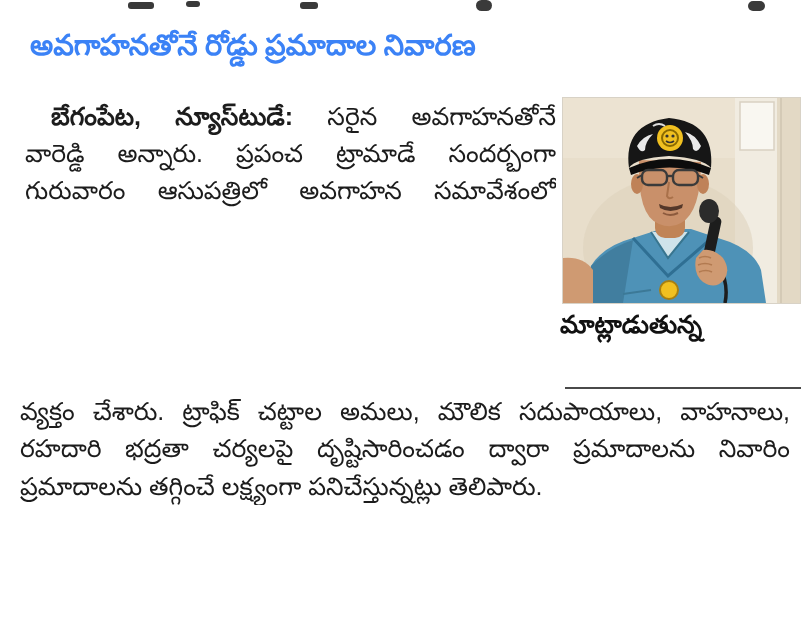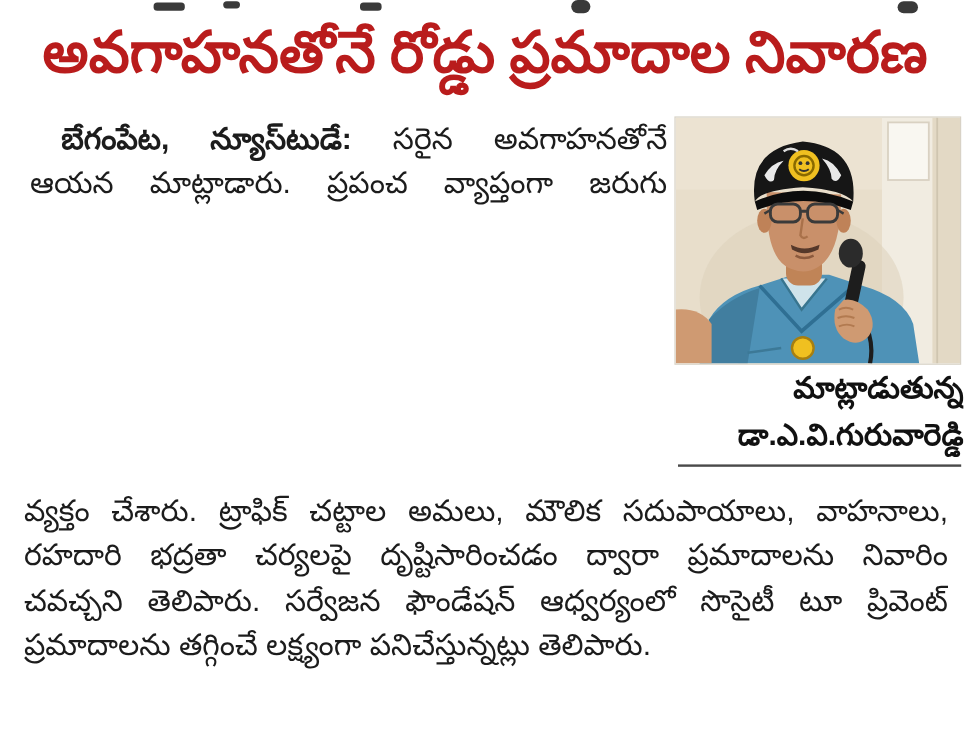--- a/index.html
+++ b/index.html
@@ -5,50 +5,50 @@
   html,body { margin:0; padding:0; background:#ffffff; }
   .page {
     position:relative; width:803px; height:621px; background:#ffffff;
     font-family:"Liberation Sans", sans-serif; color:#151515; overflow:hidden;
   }
   
   .remnant { position:absolute; background:#3a3a3a; border-radius:3px; }
 
   .headline {
     position:absolute; left:30px; top:16px; width:743px;
-    text-align:right; font-weight:bold; font-size:48px; line-height:58px;
-    color:#b91c1c; font-family:"Liberation Serif","DejaVu Serif",serif;
+    text-align:left; font-weight:bold; font-size:29px; line-height:58px;
+    color:#3b82f6; font-family:"Liberation Serif","DejaVu Serif",serif;
   }
 
   .leftcol {
     position:absolute; left:25px; top:98px; width:531px;
     font-size:25px; line-height:36.8px; color:#1c1c1c;
   }
   .leftcol .line, .fullcol .line {
     text-align:justify; text-align-last:justify; height:36.8px; overflow:hidden;
   }
   .leftcol .line.first { text-indent:0; padding-left:26px; }
   .dateline { font-weight:bold; }
 
   .fullcol {
-    position:absolute; left:20px; top:408px; width:770px;
+    position:absolute; left:20px; top:393px; width:770px;
     font-size:25px; line-height:37.4px; color:#1c1c1c;
   }
   .fullcol .line { height:37.4px; }
   .fullcol .line.last { text-align-last:left; }
 
   .photo {
     position:absolute; left:563px; top:98px; width:237px; height:205px;
     outline:1px solid #d8d2c6;
   }
   .photo svg { display:block; }
 
   .caption {
     position:absolute; left:560px; top:305px; width:243px;
-    text-align:right; font-weight:bold; font-size:25px; line-height:39px;
+    text-align:left; font-weight:bold; font-size:25px; line-height:39px;
     color:#111;
   }
   .caption-rule {
     position:absolute; left:565px; top:387px; width:236px; height:0;
     border-top:2px solid #4a4a4a;
   }
 </style>
 </head>
 <body>
 
@@ -57,27 +57,27 @@
   <div class="remnant" style="left:128px; top:2px; width:26px; height:7px;"></div>
   <div class="remnant" style="left:186px; top:1px; width:14px; height:6px;"></div>
   <div class="remnant" style="left:300px; top:2px; width:18px; height:7px;"></div>
   <div class="remnant" style="left:476px; top:0px; width:16px; height:11px; border-radius:6px;"></div>
   <div class="remnant" style="left:748px; top:1px; width:17px; height:10px; border-radius:7px;"></div>
 
   <div class="headline">అవగాహనతోనే రోడ్డు ప్రమాదాల నివారణ</div>
 
   <div class="leftcol">
     <div class="line first"><span class="dateline">బేగంపేట, న్యూస్‌టుడే:</span><span> సరైన అవగాహనతోనే</span></div>
-    <div class="line">ఆయన మాట్లాడారు. ప్రపంచ వ్యాప్తంగా జరుగు</div>
+    <div class="line">వారెడ్డి అన్నారు. ప్రపంచ ట్రామాడే సందర్భంగా</div>
+    <div class="line">గురువారం ఆసుపత్రిలో అవగాహన సమావేశంలో</div>
   </div>
 
   <div class="fullcol">
     <div class="line">వ్యక్తం చేశారు. ట్రాఫిక్ చట్టాల అమలు, మౌలిక సదుపాయాలు, వాహనాలు,</div>
     <div class="line">రహదారి భద్రతా చర్యలపై దృష్టిసారించడం ద్వారా ప్రమాదాలను నివారిం</div>
-    <div class="line">చవచ్చని తెలిపారు. సర్వేజన ఫౌండేషన్ ఆధ్వర్యంలో సొసైటీ టూ ప్రివెంట్</div>
     <div class="line last">ప్రమాదాలను తగ్గించే లక్ష్యంగా పనిచేస్తున్నట్లు తెలిపారు.</div>
   </div>
 
   <div class="photo">
     <svg width="237" height="205" viewBox="0 0 237 205" xmlns="http://www.w3.org/2000/svg" role="img" aria-label="డా.ఎ.వి.గురువారెడ్డి - సర్జికల్ క్యాప్, స్క్రబ్స్ ధరించి మైక్రోఫోన్‌తో మాట్లాడుతున్న ఫోటో">
 
       <rect x="0" y="0" width="237" height="205" fill="#e8decb"></rect>
       <rect x="0" y="0" width="237" height="60" fill="#ece3d2"></rect>
 
       <rect x="172" y="0" width="46" height="205" fill="#f1ece1"></rect>
@@ -135,17 +135,16 @@
       <path d="M136 160 q6 -3 12 0 M135 167 q7 -3 14 0 M136 174 q7 -3 13 0" fill="none" stroke="#b27a50" stroke-width="1.6"></path>
 
       <circle cx="106" cy="192" r="9" fill="#f0c020" stroke="#a77f10" stroke-width="2"></circle>
 
       <line x1="60" y1="196" x2="88" y2="192" stroke="#3c7997" stroke-width="2"></line>
     </svg>
   </div>
 
   <div class="caption">
     <div>మాట్లాడుతున్న</div>
-    <div>డా.ఎ.వి.గురువారెడ్డి</div>
   </div>
   <div class="caption-rule"></div>
 
 </div>
 
 </body></html>

